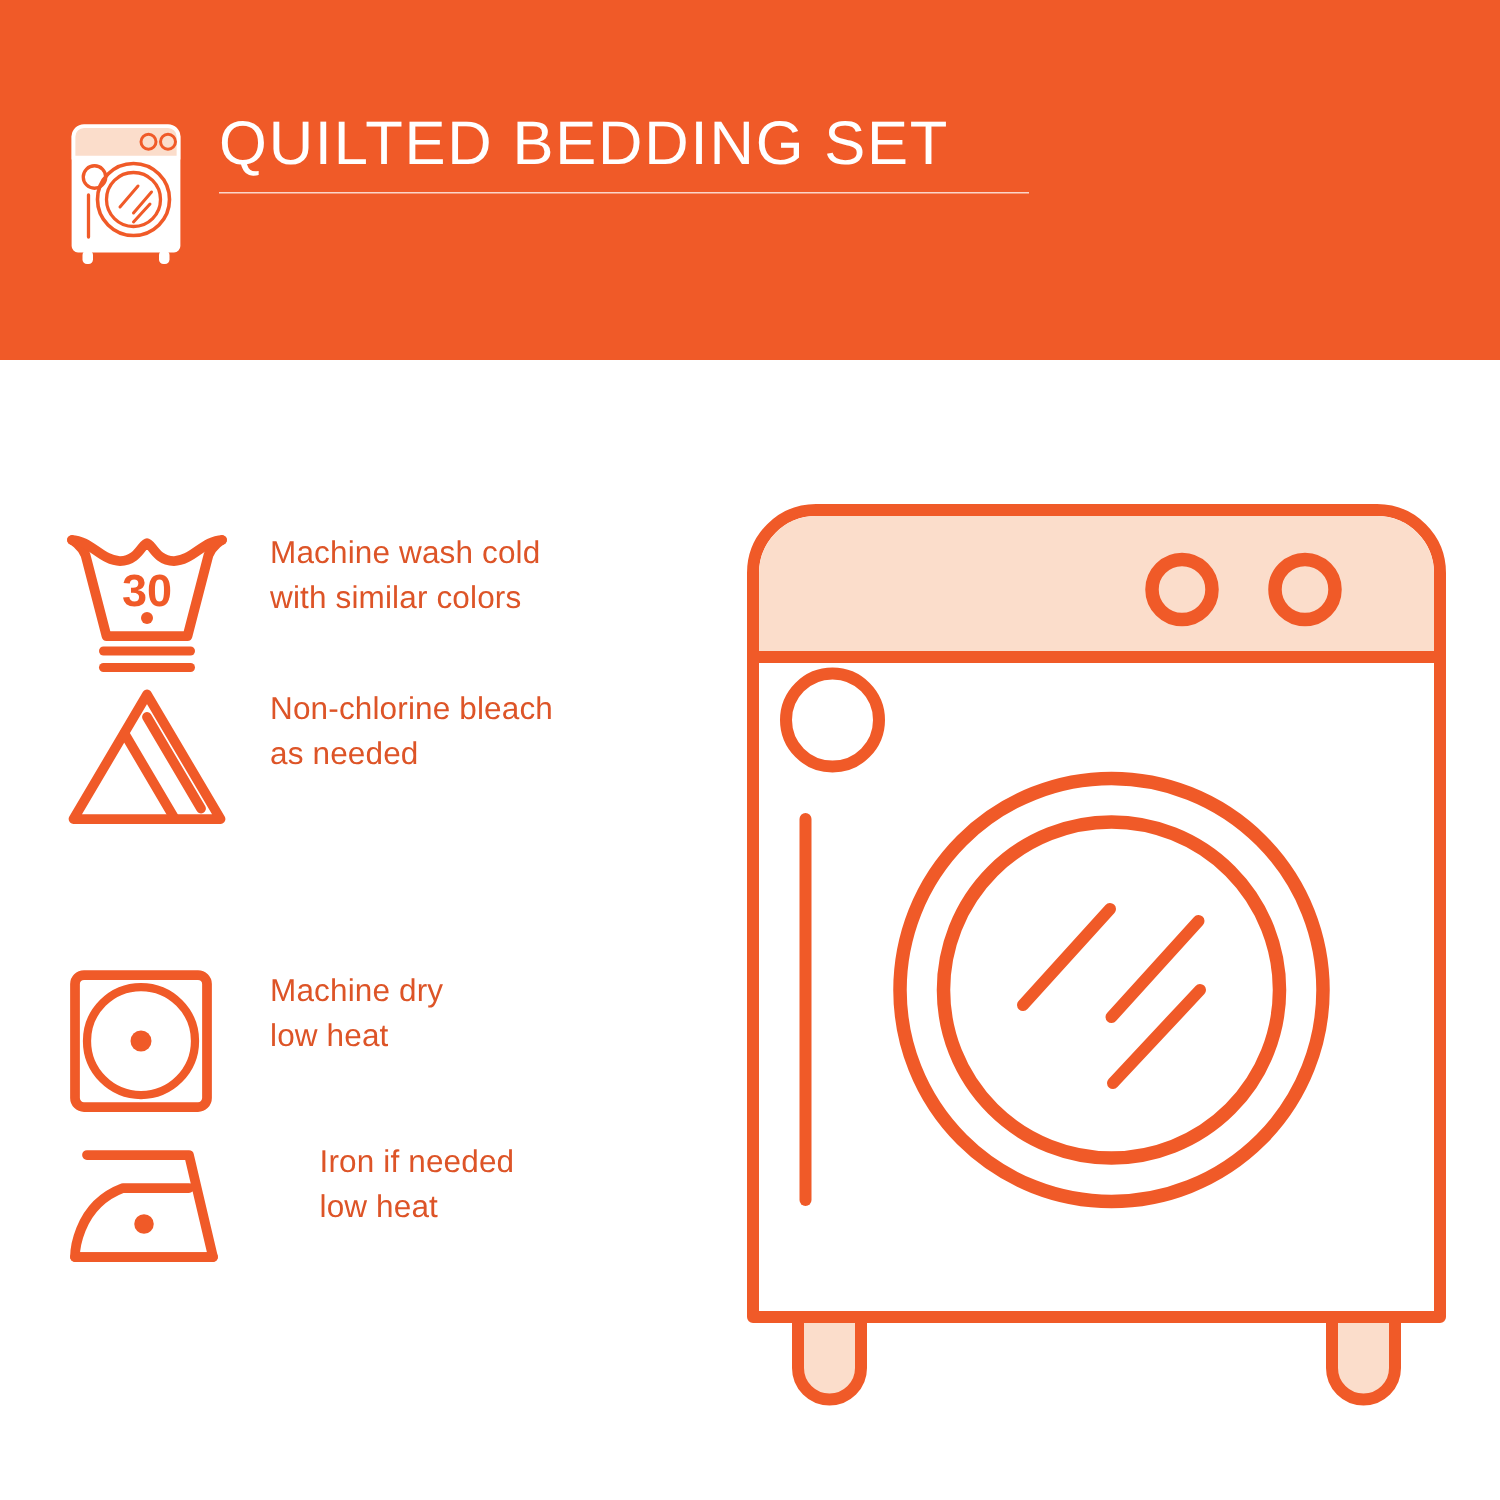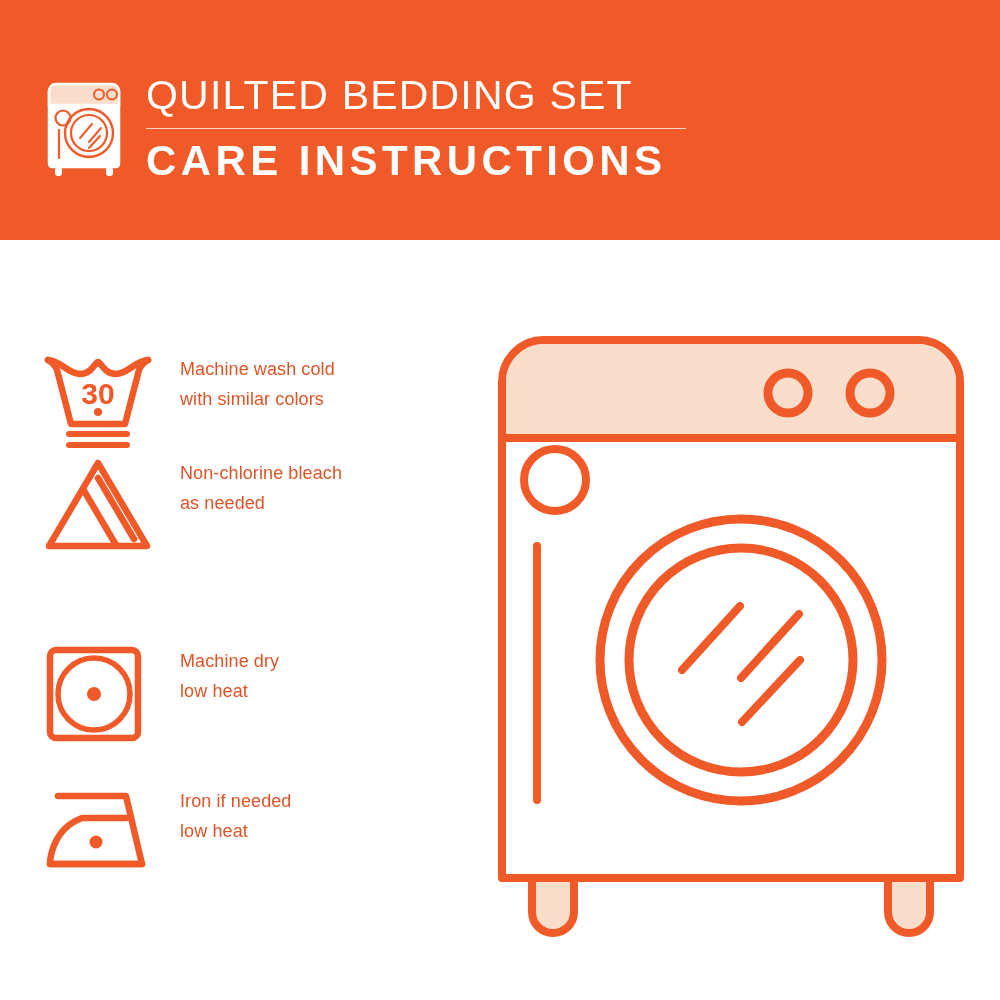--- a/index.html
+++ b/index.html
@@ -77,31 +77,31 @@
   }
   .care-icon-box {
     width: 140px;
     flex: 0 0 140px;
     display: flex;
     align-items: center;
     justify-content: flex-start;
   }
   .care-text {
     color: #DD5427;
-    font-size: 18px;
+    font-size: 21px;
     line-height: 30px;
     font-weight: 500;
     letter-spacing: 0.1px;
     padding-top: 2px;
     font-family: "Liberation Sans", sans-serif;
   }
   #row-wash  { top: 352px; }
   #row-bleach{ top: 456px; }
   #row-dry   { top: 644px; }
-  #row-iron  { top: 784px; }
+  #row-iron  { top: 758px; gap: 33px; }
 
   
   #machine-illustration {
     position: absolute;
     left: 492px;
     top: 330px;
     width: 480px;
     height: 610px;
   }
 </style>
@@ -134,21 +134,20 @@
         <line x1="45" y1="76" x2="56" y2="64" stroke="#F05A28" stroke-width="2" stroke-linecap="round"></line>
 
         <rect x="11" y="95" width="7" height="9" rx="3" fill="#ffffff"></rect>
         <rect x="62" y="95" width="7" height="9" rx="3" fill="#ffffff"></rect>
       </svg>
     </div>
 
     <div id="header-text-block">
       <div id="title-main">QUILTED BEDDING SET</div>
       <div id="title-divider"></div>
-      <div id="title-sub">CARE INSTRUCTIONS</div>
     </div>
 
   </div>
 
   <div class="care-row" id="row-wash">
     <div class="care-icon-box">
       <svg width="116" height="104" viewBox="0 0 116 104" fill="none" xmlns="http://www.w3.org/2000/svg">
 
         <path d="M8 8 C8 8 14 11 17 18 L31 72 H85 L99 18 C102 11 108 8 108 8" fill="none" stroke="#F05A28" stroke-width="6.5" stroke-linecap="round" stroke-linejoin="round"></path>
         <path d="M8 8 C20 8 28 22 40 22 C52 22 55 10 58 10 C61 10 64 22 76 22 C88 22 96 8 108 8" fill="none" stroke="#F05A28" stroke-width="6.5" stroke-linecap="round" stroke-linejoin="round"></path>

